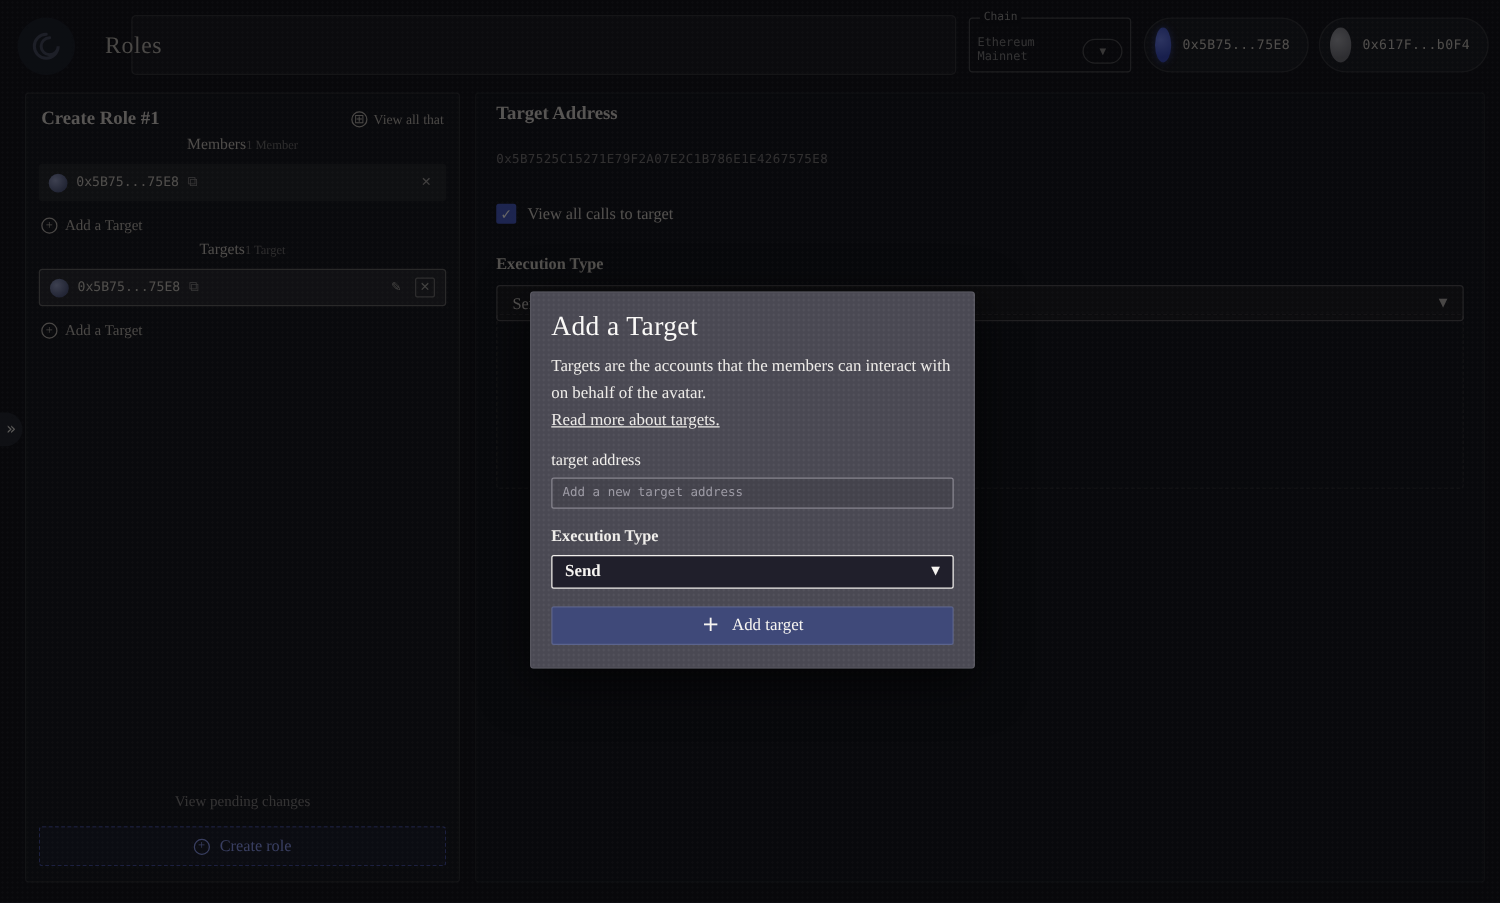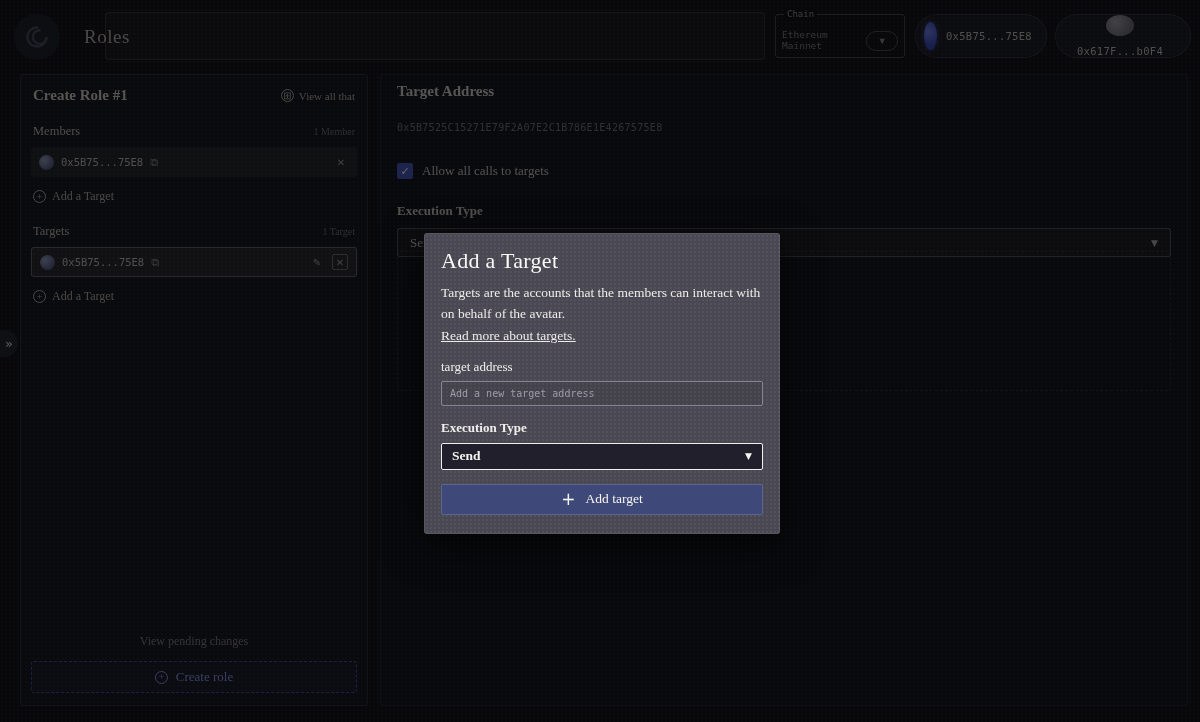--- a/index.html
+++ b/index.html
@@ -35,36 +35,36 @@
   .chain-inner { display:flex; align-items:flex-end; justify-content:space-between; height:100%; padding-bottom:2px; }
   .chain-value { font-size:9.5px; color:rgba(217,212,207,0.55); font-family:"DejaVu Sans Mono", monospace; }
   .chain-btn { width:34px; height:20px; border:1px solid rgba(217,212,207,0.3); border-radius:10px;
     display:flex; align-items:center; justify-content:center; font-size:9px; color:rgba(217,212,207,0.6); }
   .account-pill {
     position:absolute; top:14px; height:44px; border-radius:22px;
     background:rgba(217,212,207,0.05); border:1px solid rgba(217,212,207,0.12);
     display:flex; align-items:center; gap:9px; padding:0 14px 0 8px;
   }
   .pill-1 { left:915px; width:132px; }
-  .pill-2 { left:1055px; width:136px;flex-direction:column; }
+  .pill-2 { left:1055px; width:136px; }
   .avatar { width:28px; height:28px; border-radius:50%; }
   .avatar-blue { background:radial-gradient(circle at 35% 35%, #6f82f0, #3c4ec0 70%); box-shadow:0 0 6px rgba(80,100,230,0.5); }
   .avatar-gray { background:radial-gradient(circle at 35% 35%, #a7a7af, #73737c 70%); }
   .pill-addr { font-size:10.5px; font-family:"DejaVu Sans Mono", monospace; color:#c8c3bd; letter-spacing:0.3px; }
   
   .sidebar {
     position:absolute; left:20px; top:74px; width:348px; height:632px;
     background:rgba(217,212,207,0.025); border:1px solid rgba(217,212,207,0.12); border-radius:3px;
   }
   .side-head { display:flex; align-items:center; justify-content:space-between; padding:12px 12px 0 12px; }
   .role-title { font-size:15px; font-weight:bold; color:#d9d4cf; }
   .view-all { display:flex; align-items:center; gap:5px; font-size:11px; color:#b9b4ae; cursor:pointer; }
   .circle-plus { width:13px; height:13px; border:1px solid currentColor; border-radius:50%;
     display:inline-flex; align-items:center; justify-content:center; font-size:10px; line-height:1; }
-  .section-row { display:flex; align-items:baseline; justify-content:space-between; padding:0 12px; margin-top:20px; }
+  .section-row { display:flex; align-items:baseline; justify-content:center; padding:0 12px; margin-top:4px; }
   .section-label { font-size:12.5px; color:#c4bfb9; }
   .section-note { font-size:10px; color:rgba(217,212,207,0.45); }
   .entity-row {
     margin:8px 10px 0 10px; height:30px; border-radius:3px;
     background:rgba(217,212,207,0.08);
     display:flex; align-items:center; gap:7px; padding:0 8px;
   }
   .entity-row.selected { border:1px solid rgba(217,212,207,0.35); background:rgba(217,212,207,0.1); }
   .mini-avatar { width:15px; height:15px; border-radius:50%; background:radial-gradient(circle at 35% 35%, #9aa2c9, #565e85 70%); flex:none; }
   .row-addr { font-size:10.5px; font-family:"DejaVu Sans Mono", monospace; color:#c8c3bd; }
@@ -250,21 +250,21 @@
 
   <div class="main">
     <div class="main-pad">
       <div class="main-title">Target Address</div>
       <div class="main-sub">0x5B7525C15271E79F2A07E2C1B786E1E4267575E8</div>
 
       <div class="check-row">
         <span class="checkbox">
           <span>✓</span>
         </span>
-        <span class="check-label">Allow all calls to targets</span>
+        <span class="check-label">View all calls to target</span>
       </div>
 
       <div class="exec-label">Execution Type</div>
       <div class="main-select">
         <span>Send</span>
         <span class="chev">▼</span>
       </div>
     </div>
     <div class="ghost-panel"></div>
   </div>

